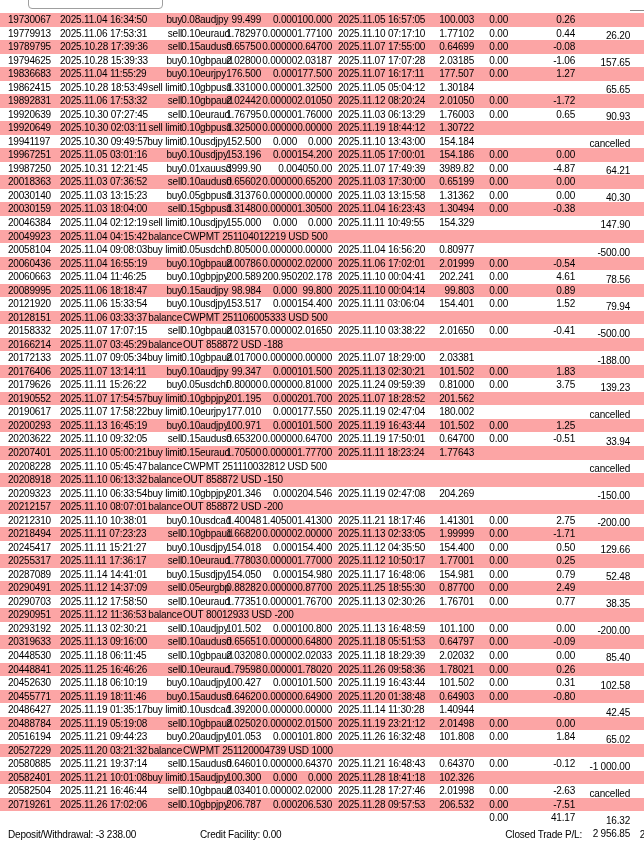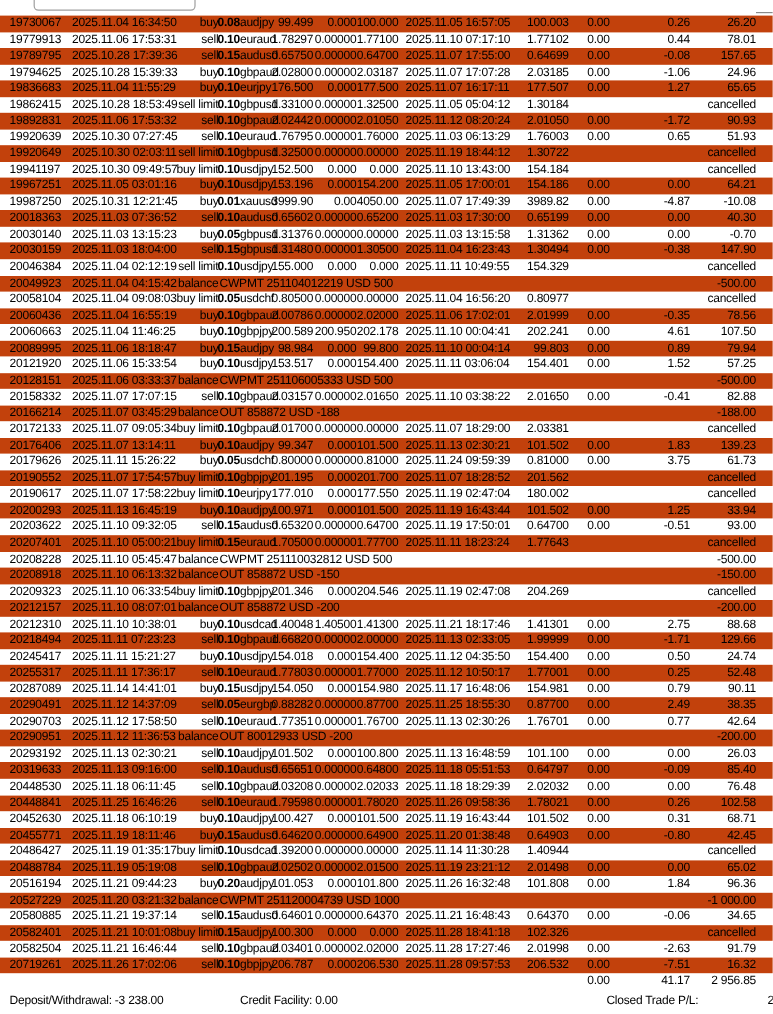--- a/index.html
+++ b/index.html
@@ -2,35 +2,35 @@
 <html><head>
 <meta charset="utf-8">
 <style>
   html,body{margin:0;padding:0;}
   body{
     width:644px;height:845px;background:#ffffff;position:relative;overflow:hidden;
     font-family:"Liberation Sans",sans-serif;font-size:10px;letter-spacing:-0.2px;color:#000;
   }
   #history{position:absolute;left:0;top:13px;width:644px;}
   .row{position:relative;height:13.54px;line-height:13.6px;white-space:nowrap;width:644px;}
-  .row.odd{background:#c2410c;}
+  .row.odd{background:#fca5a5;}
   .cell{position:absolute;top:0;}
   .c-order{left:8px;}
   .c-otime{left:60px;}
   .c-type{right:462px;}
-  .c-size{right:444px;font-weight:bold;}
+  .c-size{right:444px;}
   .c-symbol{left:200px;width:50px;text-align:left;}
   .c-price{right:383px;}
   .c-sl{right:347px;}
   .c-tp{right:312px;text-align:center;}
   .c-ctime{left:338px;}
   .c-cprice{right:170px;}
   .c-comm{right:136px;}
   .c-swap{right:69px;}
-  .c-profit{right:14px;}
+  .c-profit{right:14px;margin-top:16px;}
   .c-comment{left:183px;}
   #footer{position:absolute;left:0;top:829px;width:644px;height:15px;font-weight:normal;white-space:nowrap;padding-left:47px;}
   .f-cell{position:absolute;top:0;}
   .f-deposit{left:8px;}
   .f-credit{left:200px;}
   .f-pl-label{right:109px;}
   .f-pl-value{right:14px;}
   
   #tab-artifact{position:absolute;left:28px;top:-7px;width:133px;height:14px;
     border:1px solid #9f9f9f;border-radius:4px;background:#fff;}
@@ -300,21 +300,21 @@
       <span class="cell c-otime">2025.11.04 16:55:19</span>
       <span class="cell c-type">buy</span>
       <span class="cell c-size">0.10</span>
       <span class="cell c-symbol">gbpaud</span>
       <span class="cell c-price">2.00786</span>
       <span class="cell c-sl">0.00000</span>
       <span class="cell c-tp">2.02000</span>
       <span class="cell c-ctime">2025.11.06 17:02:01</span>
       <span class="cell c-cprice">2.01999</span>
       <span class="cell c-comm">0.00</span>
-      <span class="cell c-swap">-0.35</span>
+      <span class="cell c-swap">-0.54</span>
       <span class="cell c-profit">78.56</span>
     </div>
     <div class="row">
       <span class="cell c-order">20060663</span>
       <span class="cell c-otime">2025.11.04 11:46:25</span>
       <span class="cell c-type">buy</span>
       <span class="cell c-size">0.10</span>
       <span class="cell c-symbol">gbpjpy</span>
       <span class="cell c-price">200.589</span>
       <span class="cell c-sl">200.950</span>
@@ -787,21 +787,21 @@
       <span class="cell c-otime">2025.11.21 19:37:14</span>
       <span class="cell c-type">sell</span>
       <span class="cell c-size">0.15</span>
       <span class="cell c-symbol">audusd</span>
       <span class="cell c-price">0.64601</span>
       <span class="cell c-sl">0.00000</span>
       <span class="cell c-tp">0.64370</span>
       <span class="cell c-ctime">2025.11.21 16:48:43</span>
       <span class="cell c-cprice">0.64370</span>
       <span class="cell c-comm">0.00</span>
-      <span class="cell c-swap">-0.06</span>
+      <span class="cell c-swap">-0.12</span>
       <span class="cell c-profit">34.65</span>
     </div>
     <div class="row odd">
       <span class="cell c-order">20582401</span>
       <span class="cell c-otime">2025.11.21 10:01:08</span>
       <span class="cell c-type">buy limit</span>
       <span class="cell c-size">0.15</span>
       <span class="cell c-symbol">audjpy</span>
       <span class="cell c-price">100.300</span>
       <span class="cell c-sl">0.000</span>

